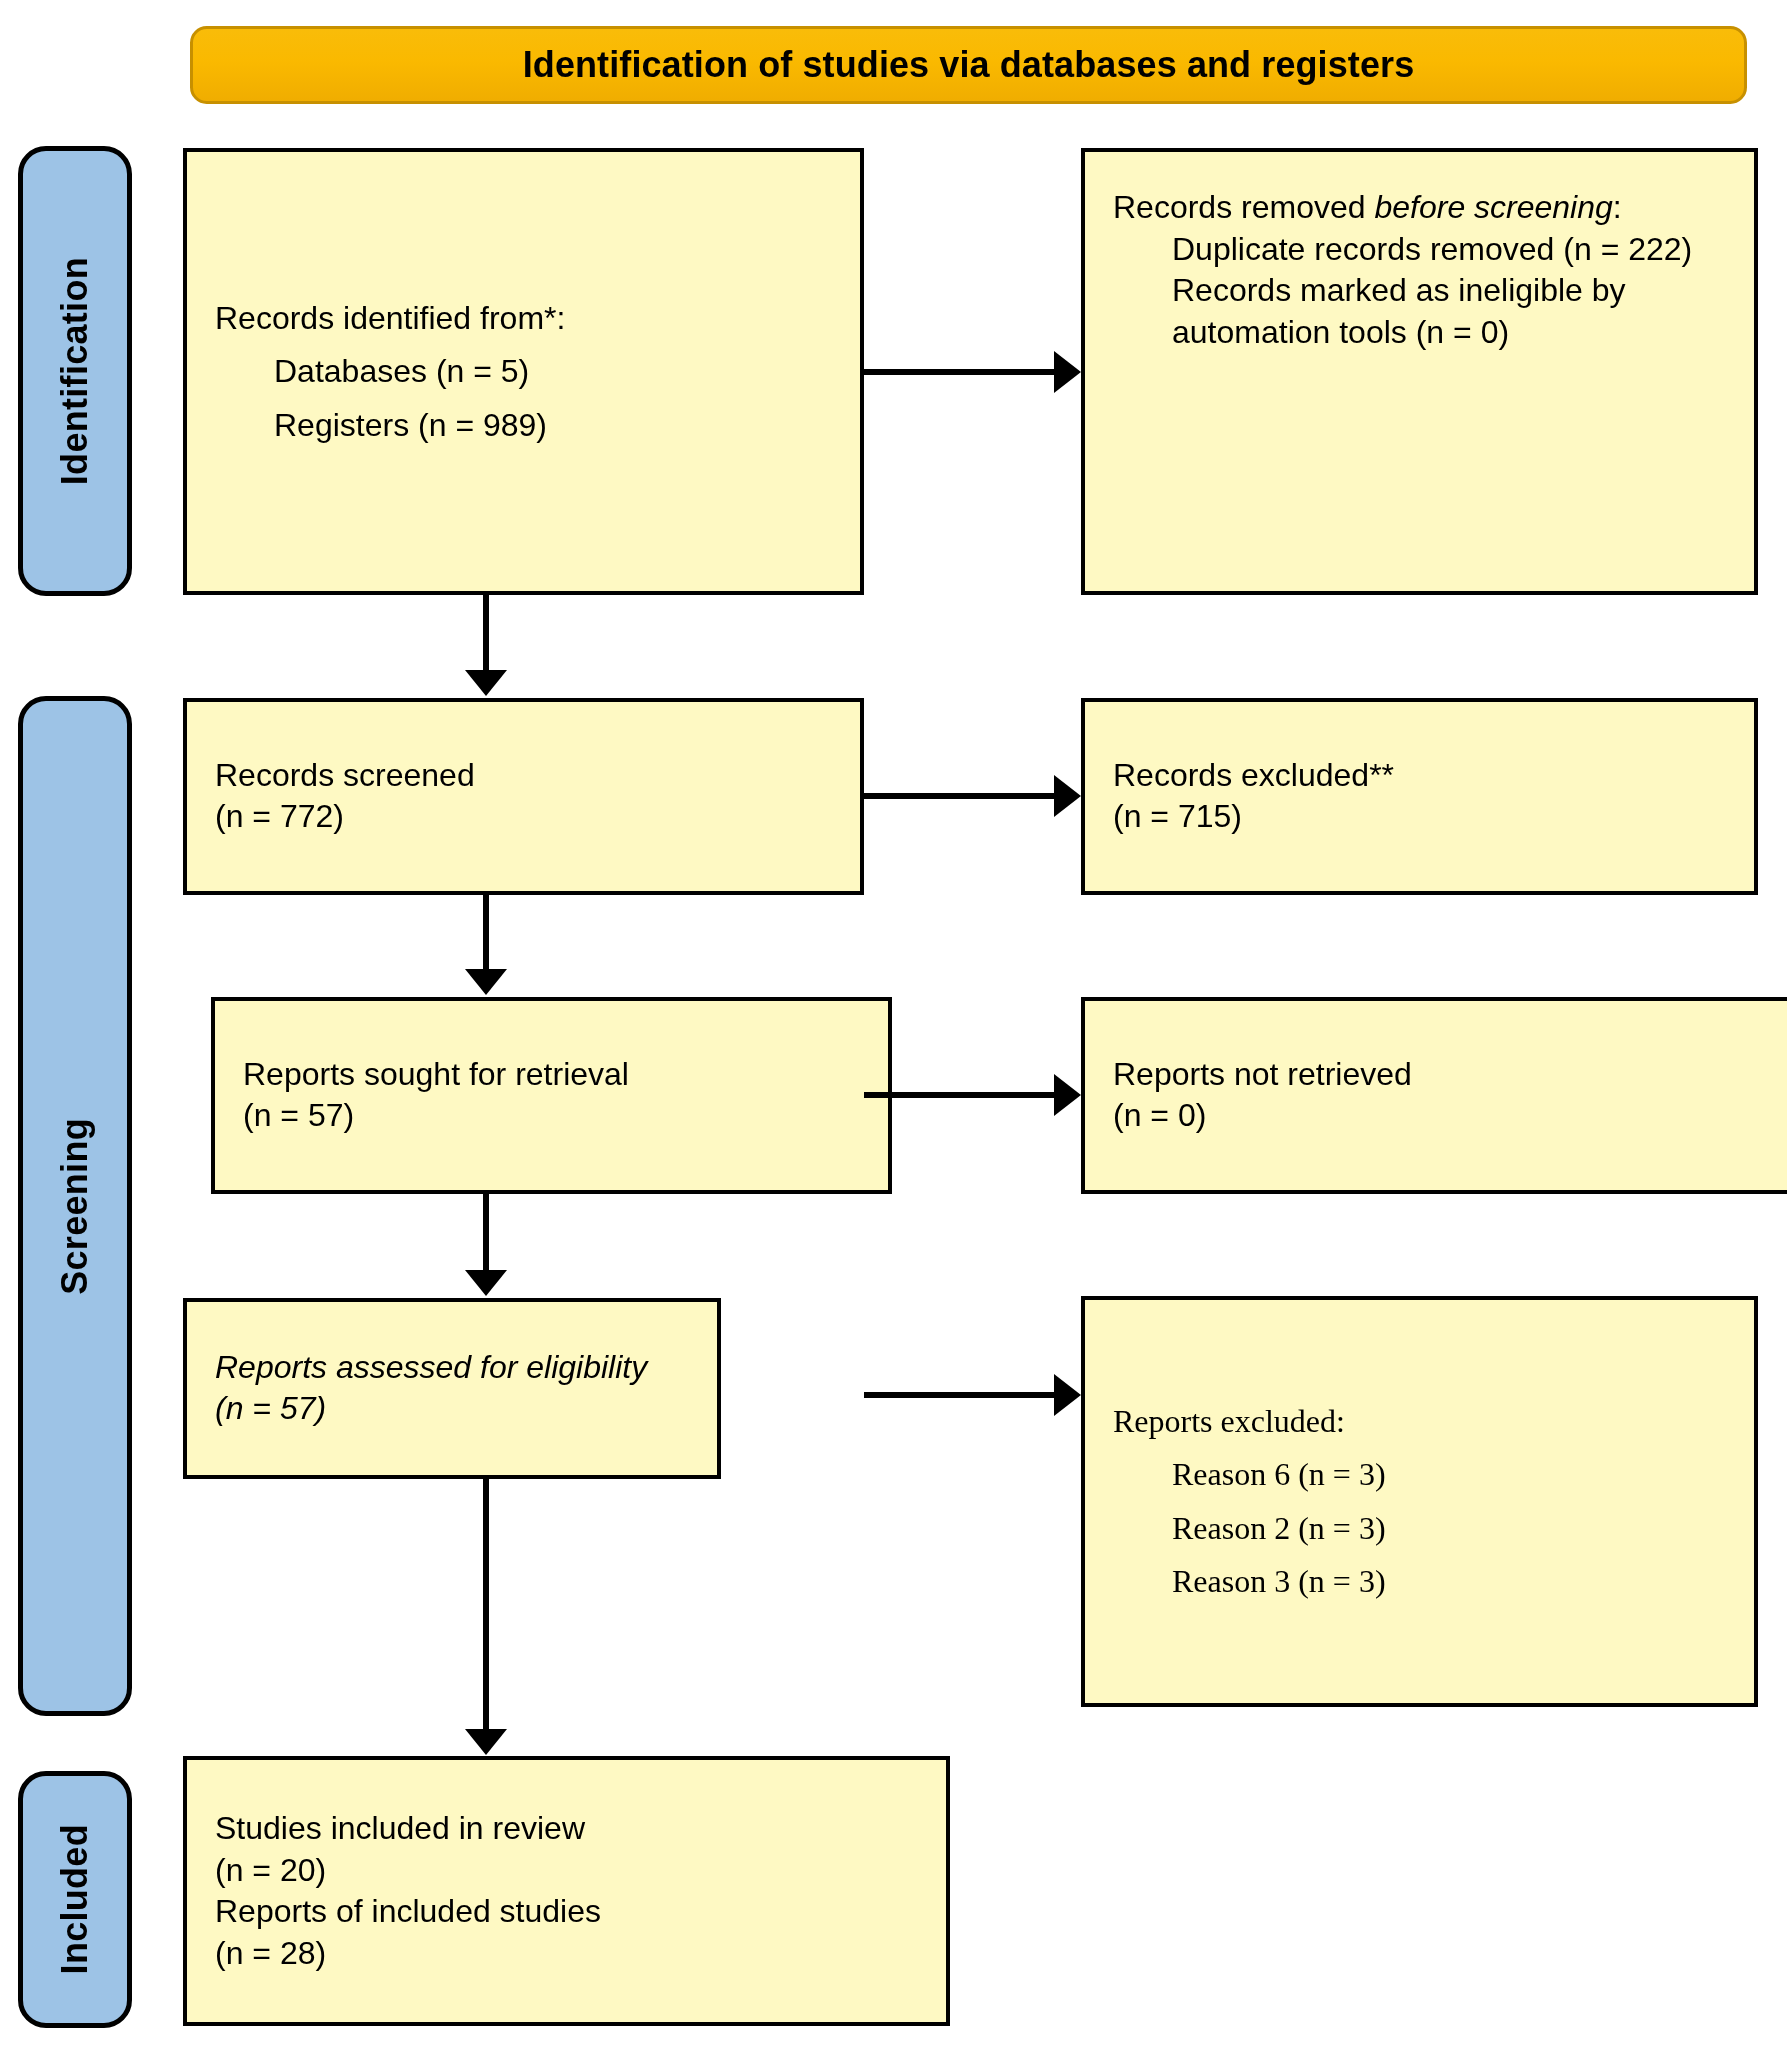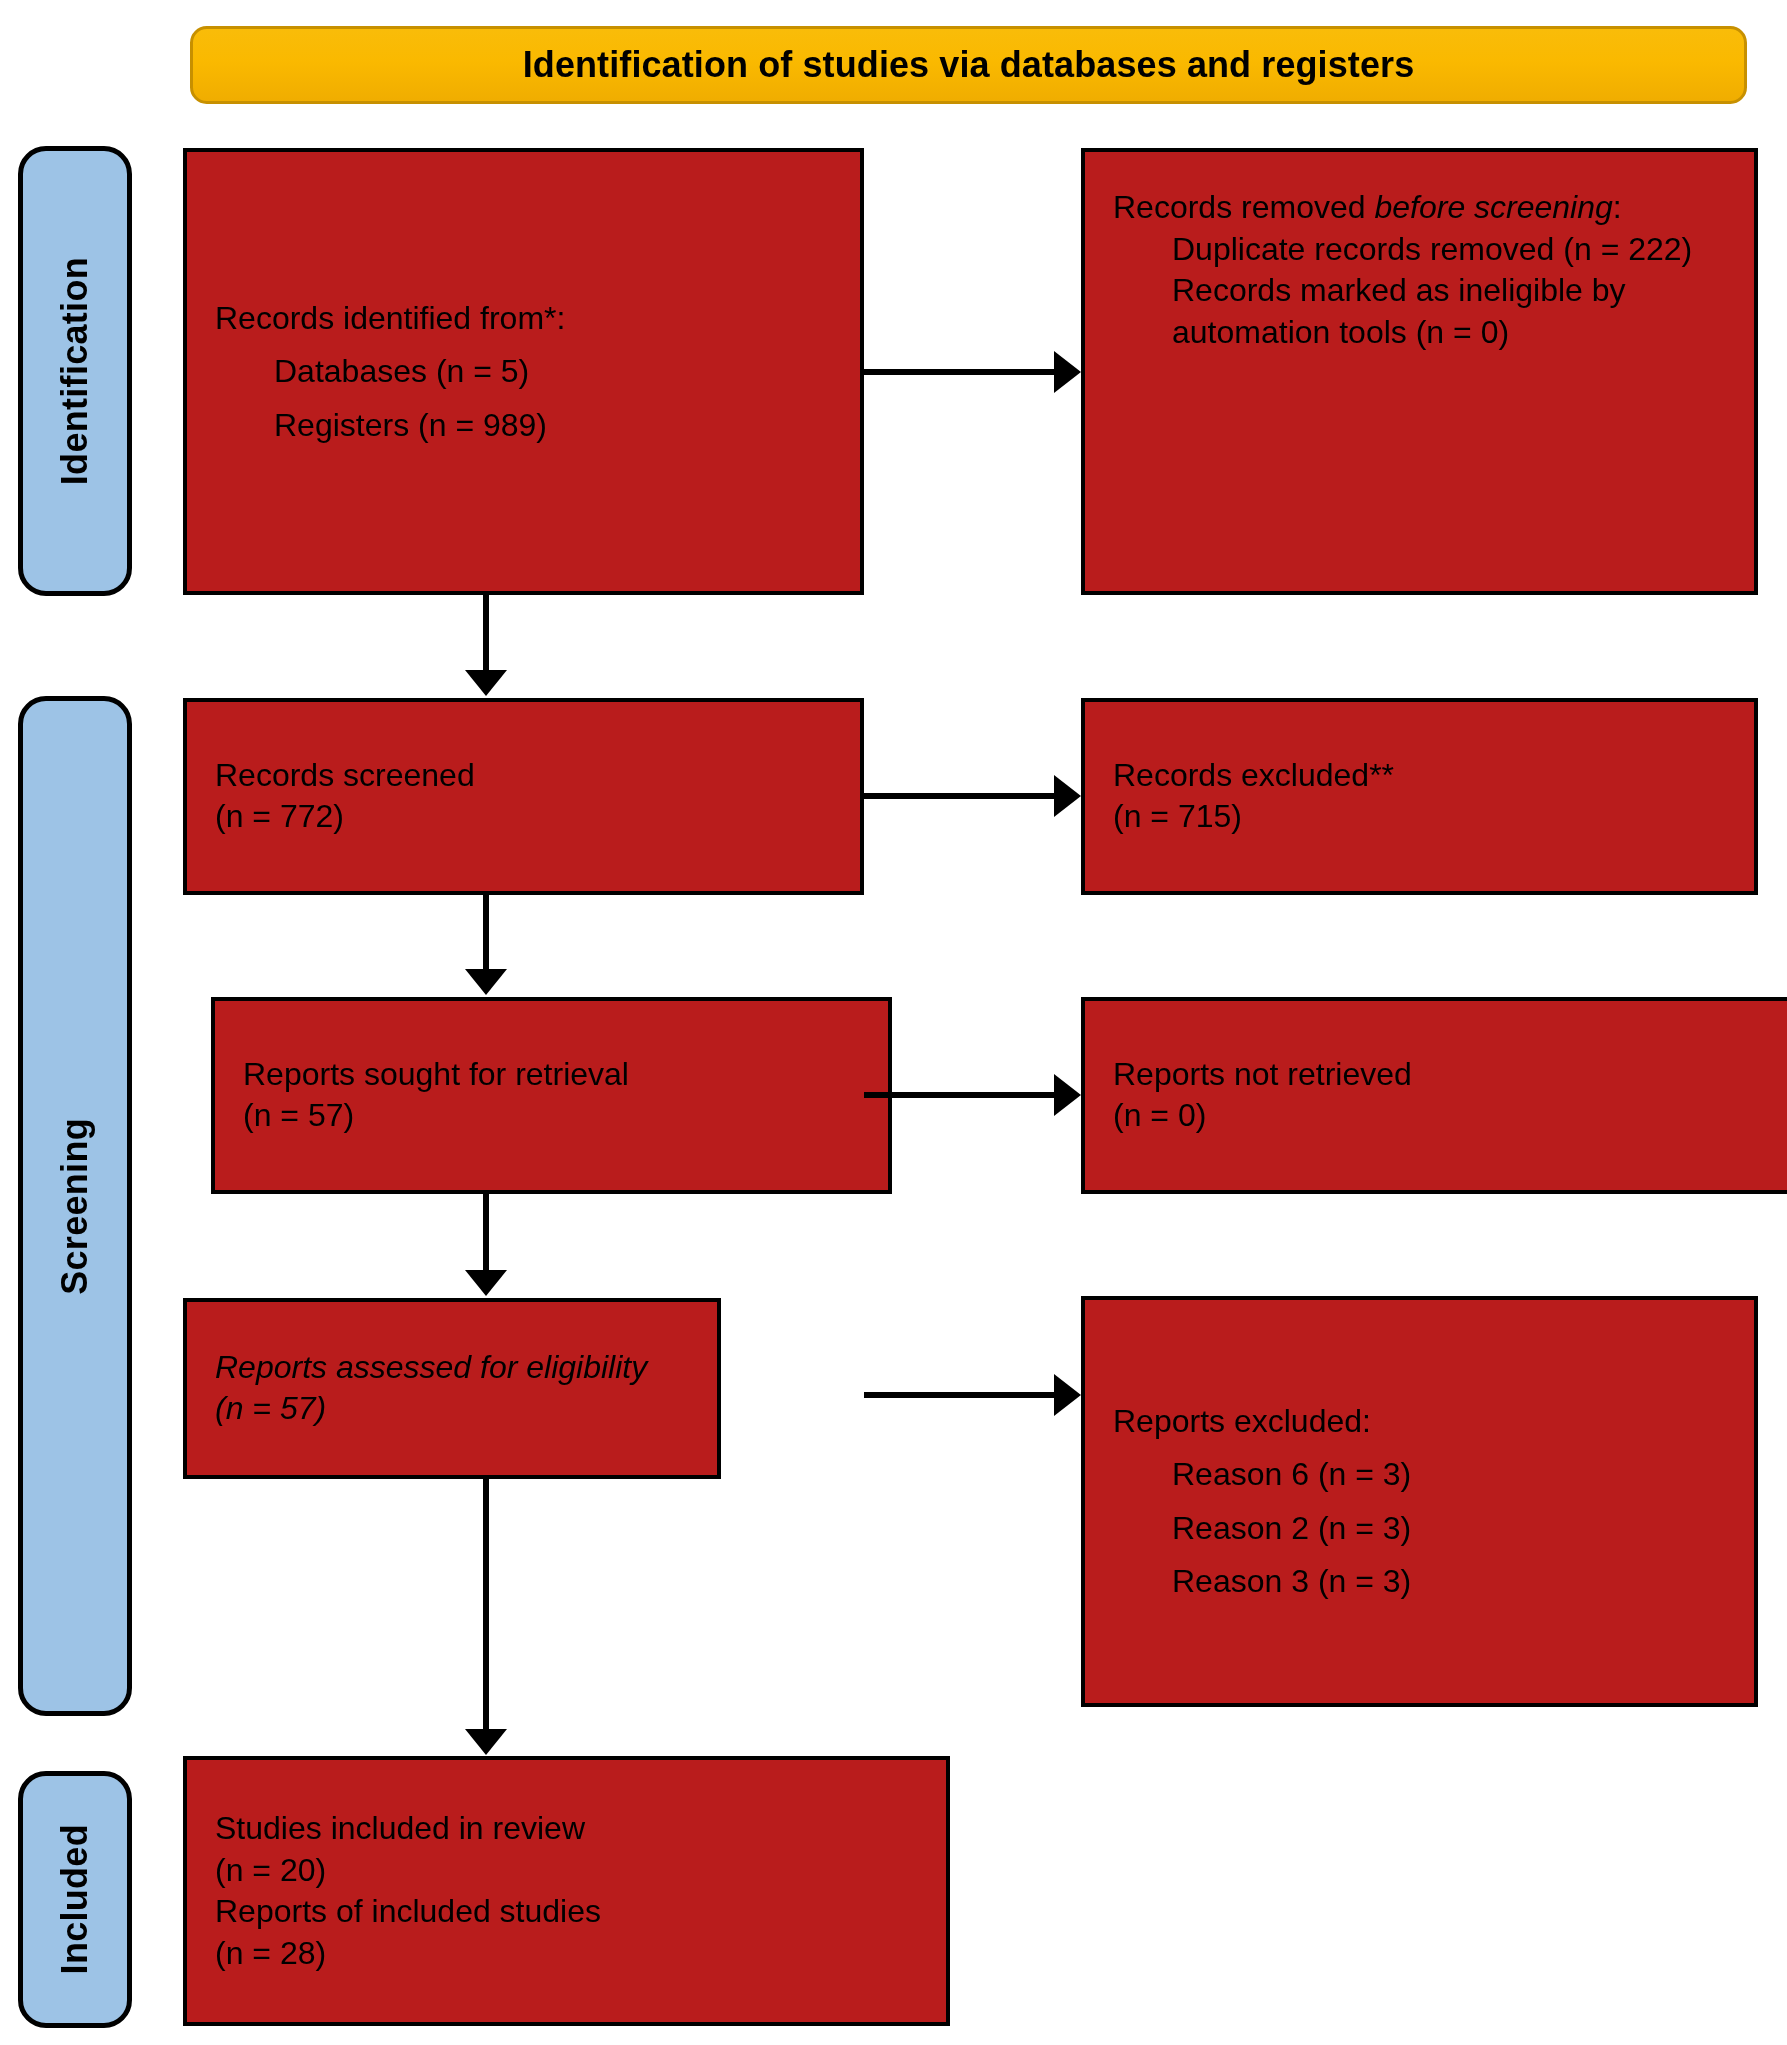--- a/index.html
+++ b/index.html
@@ -67,21 +67,21 @@
     white-space: nowrap;
     letter-spacing: 0.3px;
   }
   #stage-identification { top: 146px;  height: 450px; }
   #stage-screening     { top: 696px; height: 1020px; }
   #stage-included      { top: 1771px; height: 257px; }
 
   
   .box {
     position: absolute;
-    background: #b91c1c;
+    background: #fef9c3;
     border: 4.5px solid #000000;
     box-sizing: border-box;
     padding: 0;
   }
   .box-inner {
     position: absolute;
     left: 28px;
     right: 16.7px;
     font-size: 32px;
     line-height: 1.30;
@@ -106,21 +106,21 @@
   #box-identified      { left: 183px;  top: 148px;  width: 681px; height: 447px; }
   #box-screened        { left: 183px;  top: 698px; width: 681px; height: 197px; }
   #box-sought          { left: 183px;  top: 997px; width: 681px; height: 197px; margin-left: 28px; }
   #box-assessed        { left: 183px;  top: 1298px; width: 538px; height: 181px; font-style: italic; }
   #box-included        { left: 183px;  top: 1756px; width: 767px; height: 270px; }
 
   
   #box-removed         { left: 1081px; top: 148px;  width: 677px; height: 447px; }
   #box-excluded-recs   { left: 1081px; top: 698px; width: 677px; height: 197px; }
   #box-notretrieved    { left: 1081px; top: 997px; width: 763px; height: 197px; }
-  #box-excluded-reps   { left: 1081px; top: 1296px; width: 677px; height: 411px; }
+  #box-excluded-reps   { left: 1081px; top: 1296px; width: 677px; height: 411px; font-family: Liberation Serif, serif; }
 
   
   .arrow-v {
     position: absolute;
     left: 483px;
     width: 6.4px;
     background: #000000;
   }
   .arrow-v::after {
     content: "";

